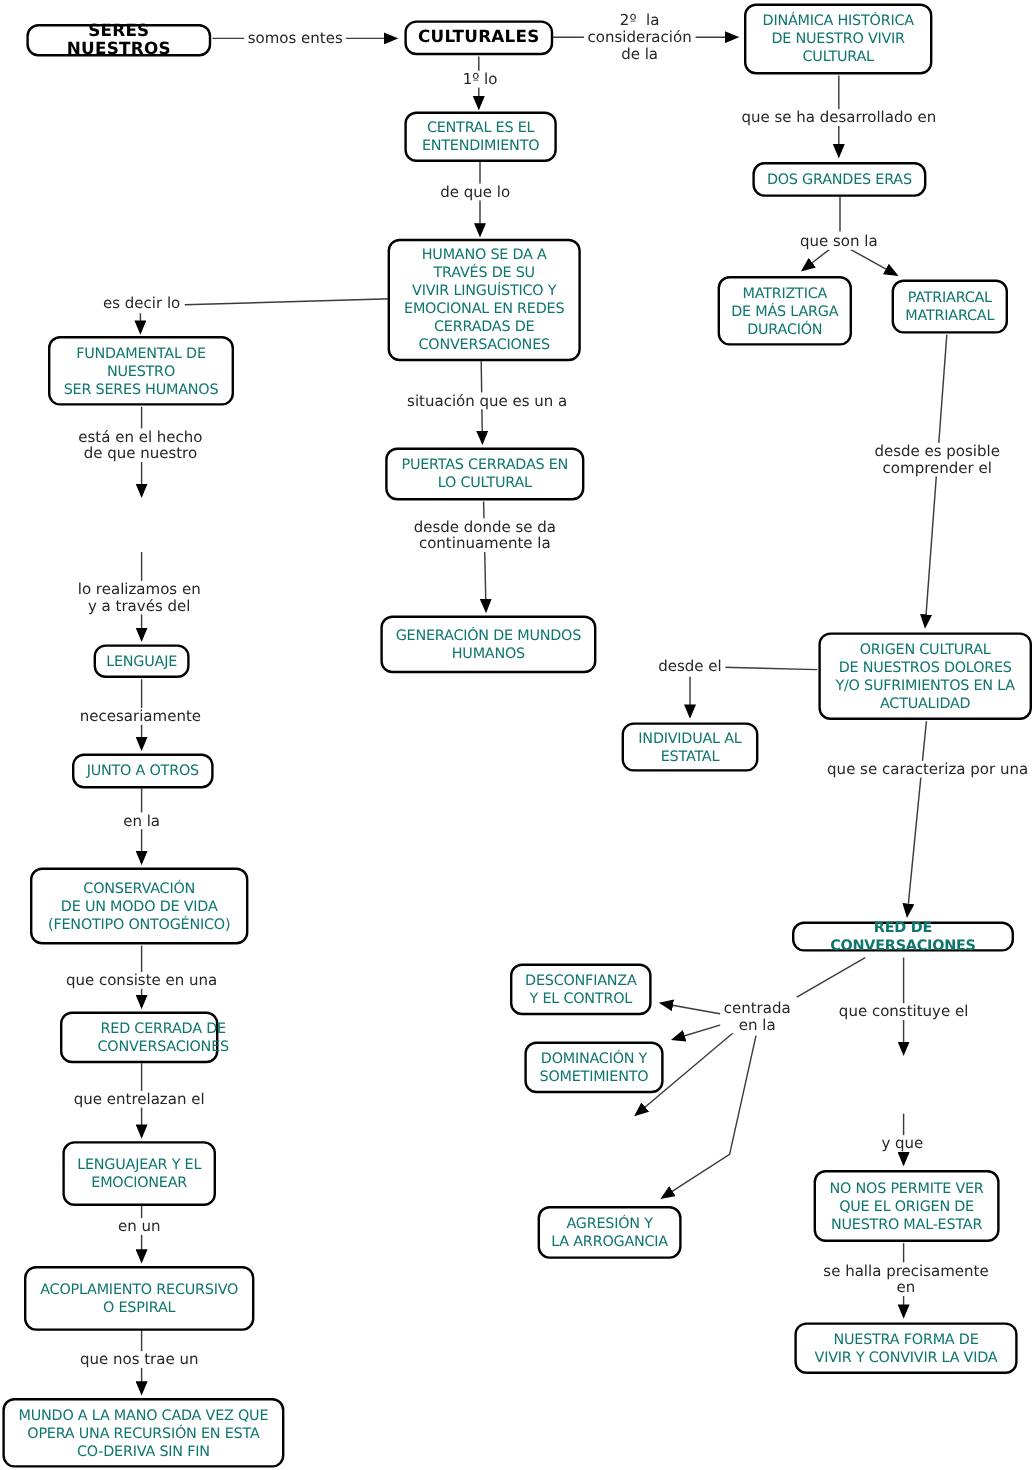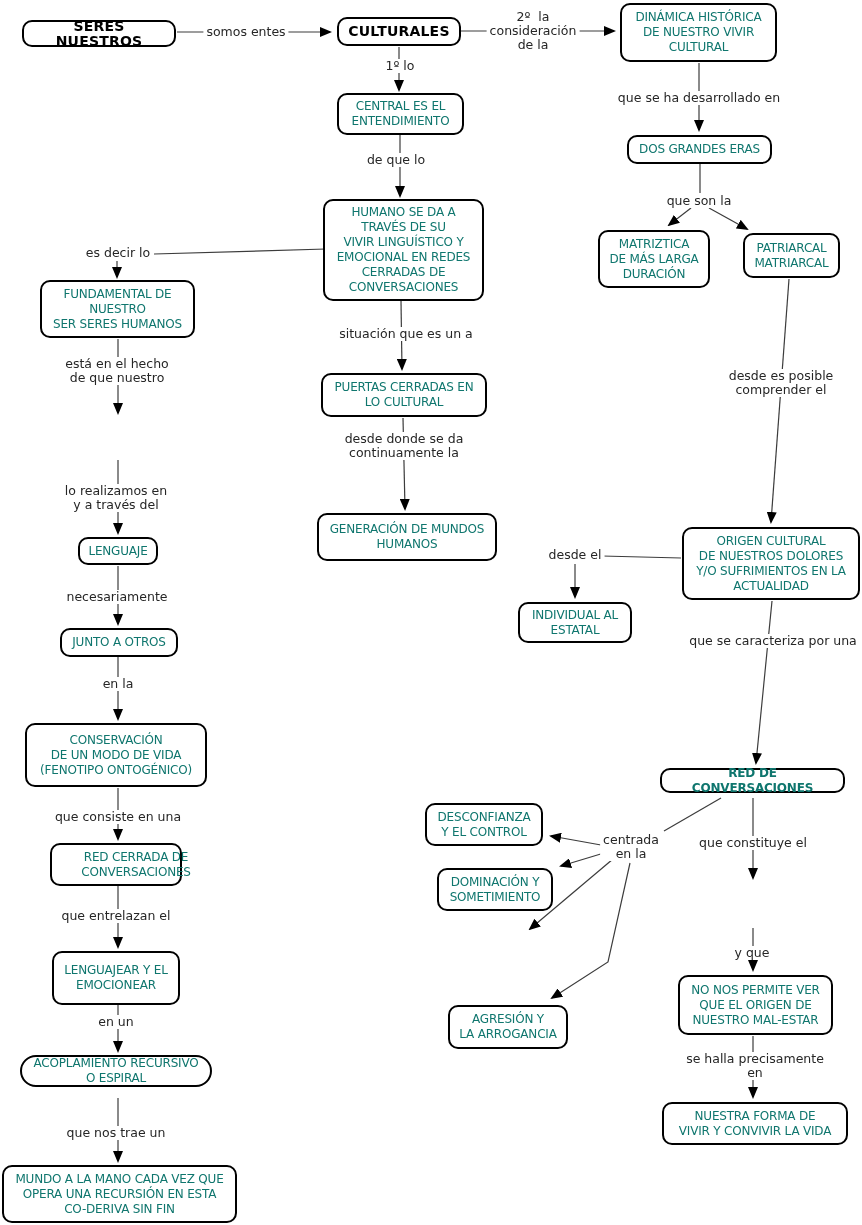--- a/index.html
+++ b/index.html
@@ -115,21 +115,21 @@
 SER SERES HUMANOS</div>
   <div class="node" style="left:78px;top:537px;width:80px;height:28px;">LENGUAJE</div>
   <div class="node" style="left:60px;top:628px;width:118px;height:29px;">JUNTO A OTROS</div>
   <div class="node" style="left:25px;top:723px;width:182px;height:64px;">CONSERVACIÓN
 DE UN MODO DE VIDA
 (FENOTIPO ONTOGÉNICO)</div>
   <div class="node" style="left:50px;top:843px;width:132px;height:43px;padding-left:44px;">RED CERRADA DE
 CONVERSACIONES</div>
   <div class="node" style="left:52px;top:951px;width:128px;height:54px;">LENGUAJEAR Y EL
 EMOCIONEAR</div>
-  <div class="node" style="left:20px;top:1055px;width:192px;height:32px;border-radius:17px;">ACOPLAMIENTO RECURSIVO
+  <div class="node" style="left:20px;top:1055px;width:192px;height:54px;">ACOPLAMIENTO RECURSIVO
 O ESPIRAL</div>
   <div class="node" style="left:2px;top:1165px;width:235px;height:58px;">MUNDO A LA MANO CADA VEZ QUE
 OPERA UNA RECURSIÓN EN ESTA
 CO-DERIVA SIN FIN</div>
   <div class="node" style="left:620px;top:3px;width:157px;height:59px;">DINÁMICA HISTÓRICA
 DE NUESTRO VIVIR
 CULTURAL</div>
   <div class="node" style="left:627px;top:135px;width:145px;height:29px;">DOS GRANDES ERAS</div>
   <div class="node" style="left:561px;top:230px;width:112px;height:58px;margin-left:37px;">MATRIZTICA
 DE MÁS LARGA

